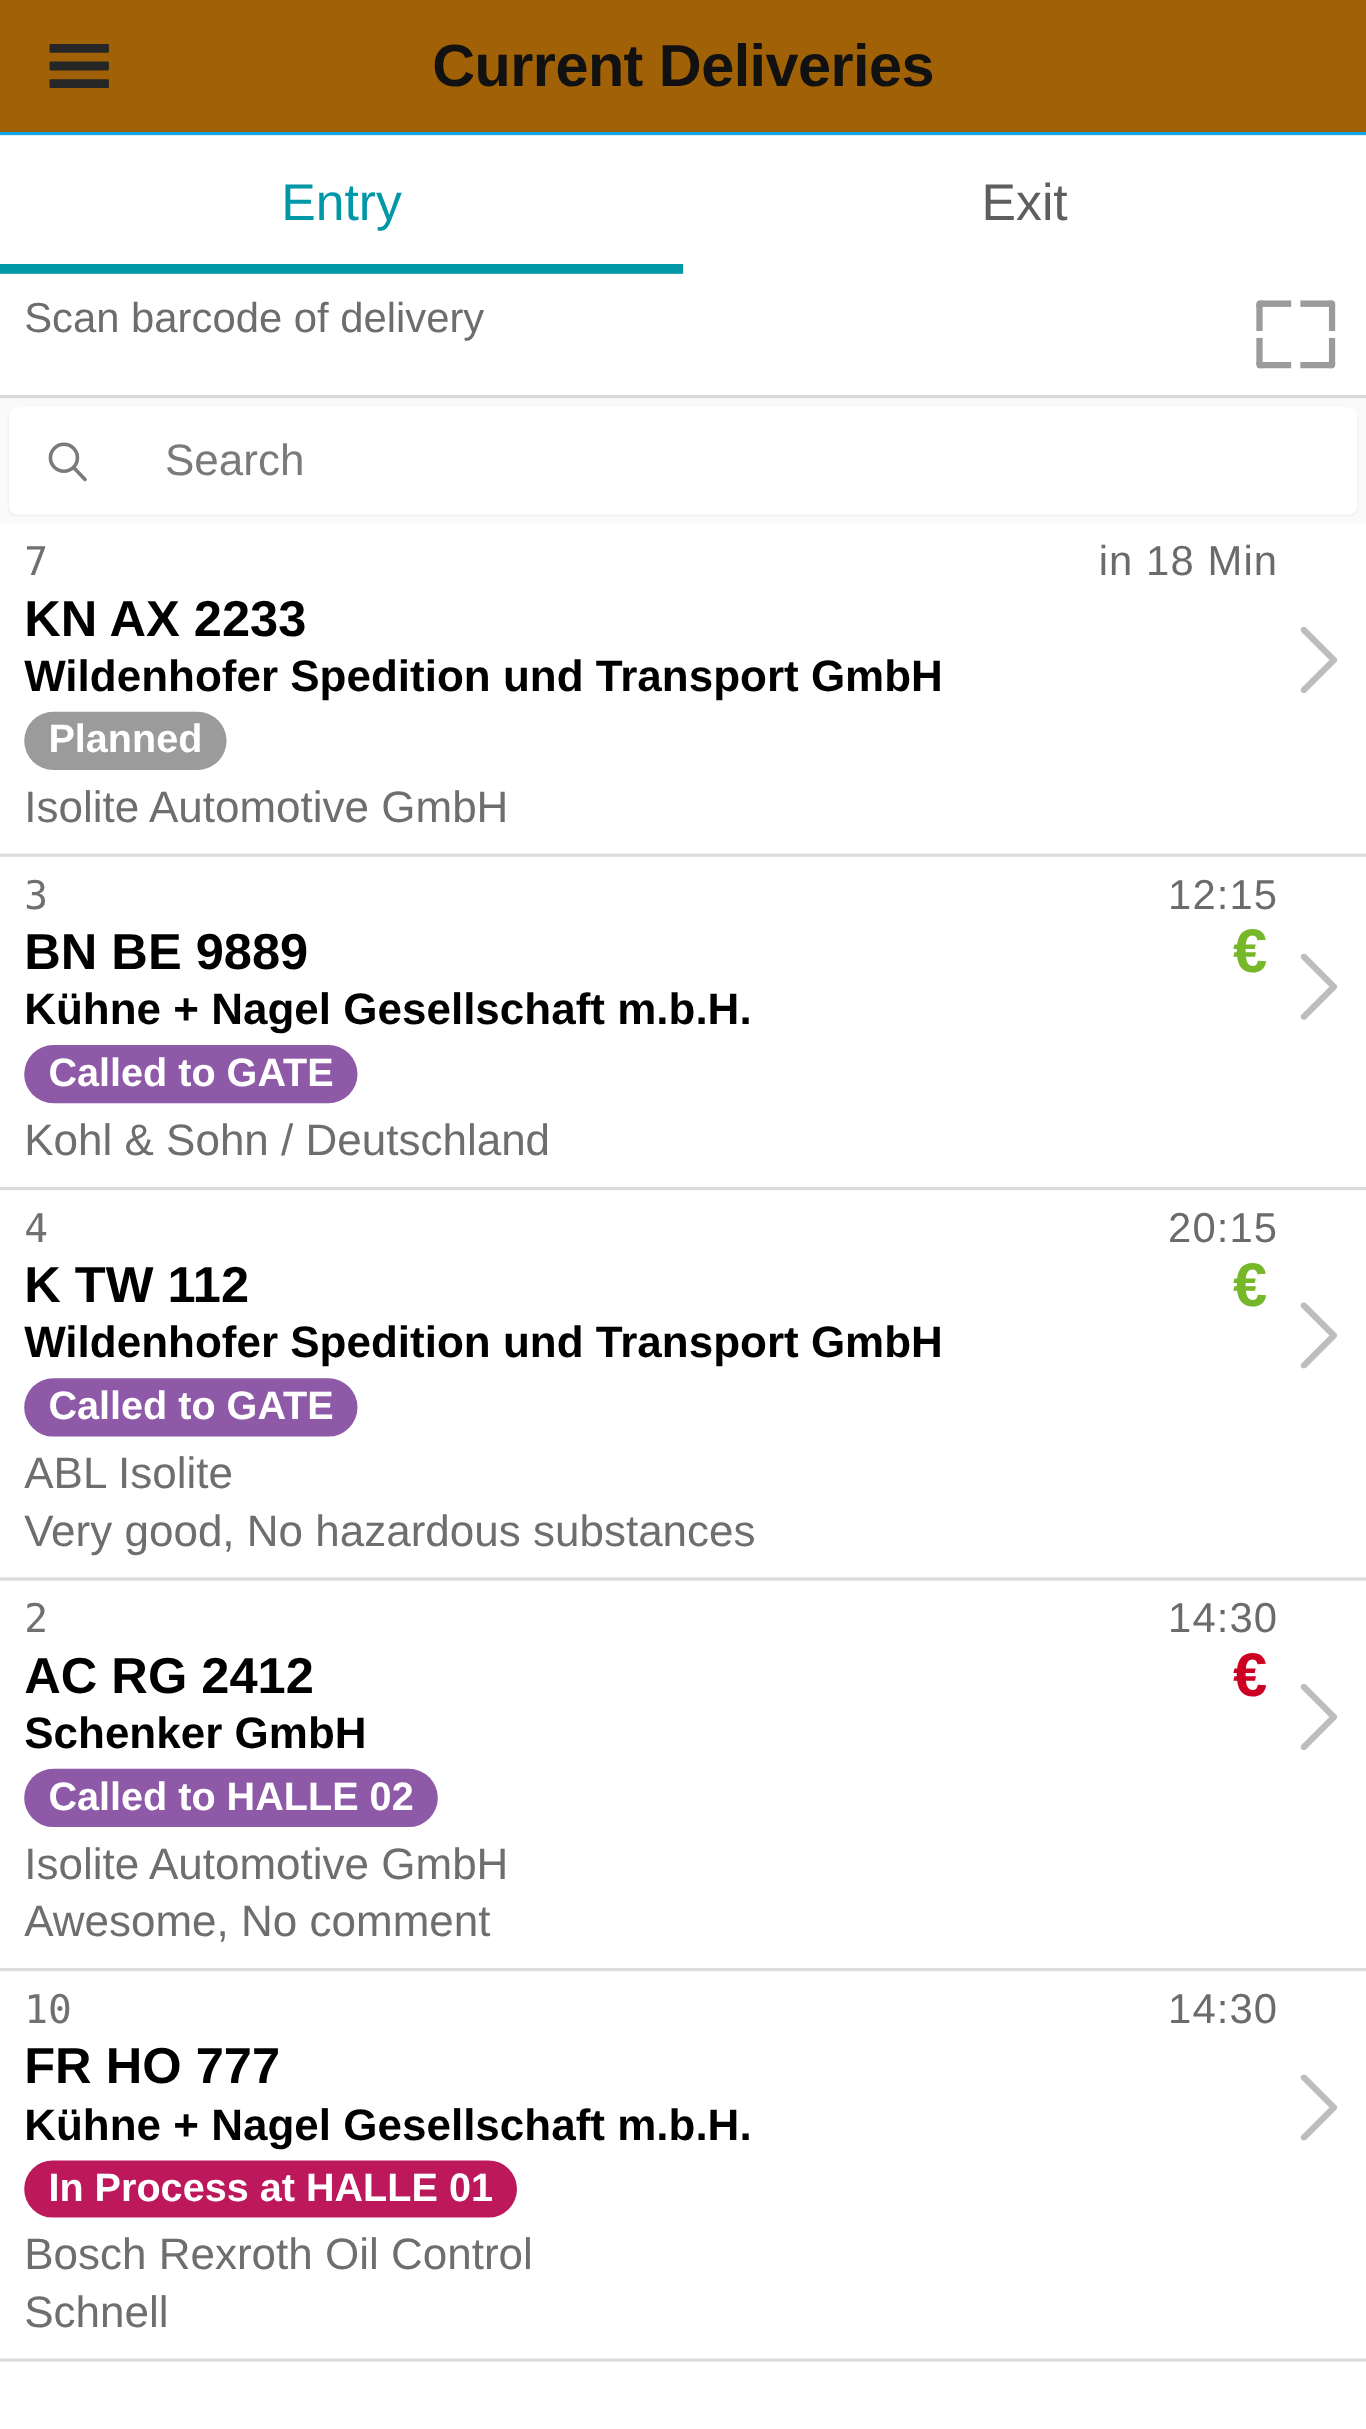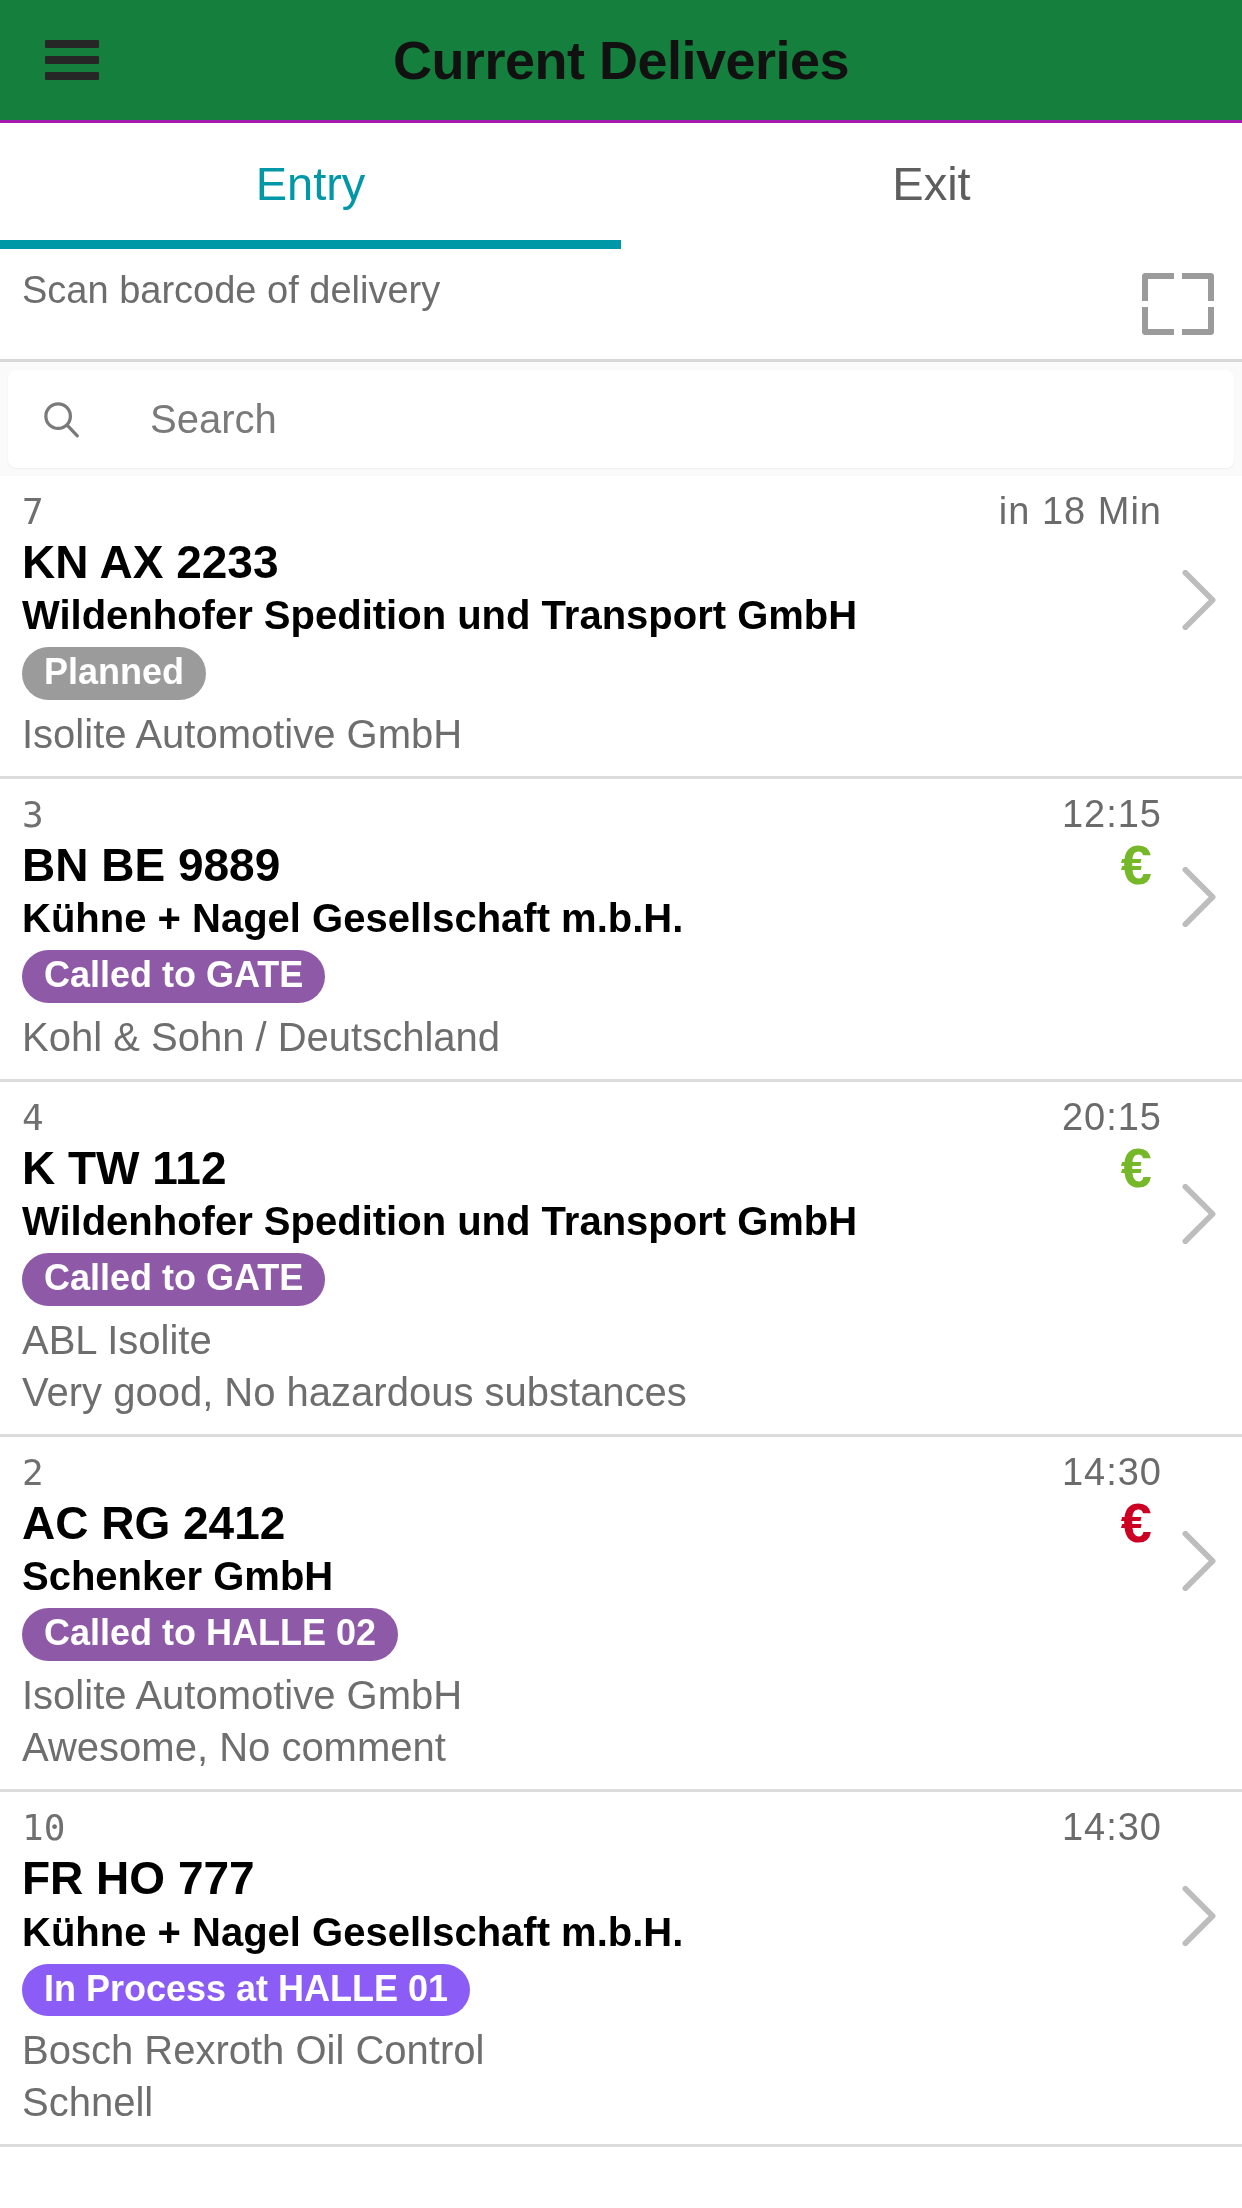--- a/index.html
+++ b/index.html
@@ -12,22 +12,22 @@
     height: 2208px;
     overflow: hidden;
     font-family: "Liberation Sans", sans-serif;
     -webkit-font-smoothing: antialiased;
   }
 
   
   .appbar {
     position: relative;
     height: 120px;
-    background: #15803d;
-    border-bottom: 3px solid #a21caf;
+    background: #a16207;
+    border-bottom: 3px solid #0ea5e9;
     display: flex;
     align-items: center;
   }
   .hamburger {
     position: absolute;
     left: 45px;
     top: 50%;
     transform: translateY(-50%);
     width: 54px;
     height: 40px;
@@ -187,21 +187,21 @@
     display: inline-block;
     color: #ffffff;
     font-size: 36px;
     font-weight: bold;
     border-radius: 30px;
     padding: 6px 22px 9px 22px;
     line-height: 1.05;
   }
   .badge.gray { background: #9b9b9b; }
   .badge.purple { background: #8e5aa8; }
-  .badge.blue { background: #8b5cf6; }
+  .badge.blue { background: #be185d; }
   .row-customer {
     font-size: 40px;
     color: #6e6e6e;
     margin-top: 10px;
     line-height: 1.2;
   }
   .row-note {
     font-size: 40px;
     color: #6e6e6e;
     line-height: 1.2;

